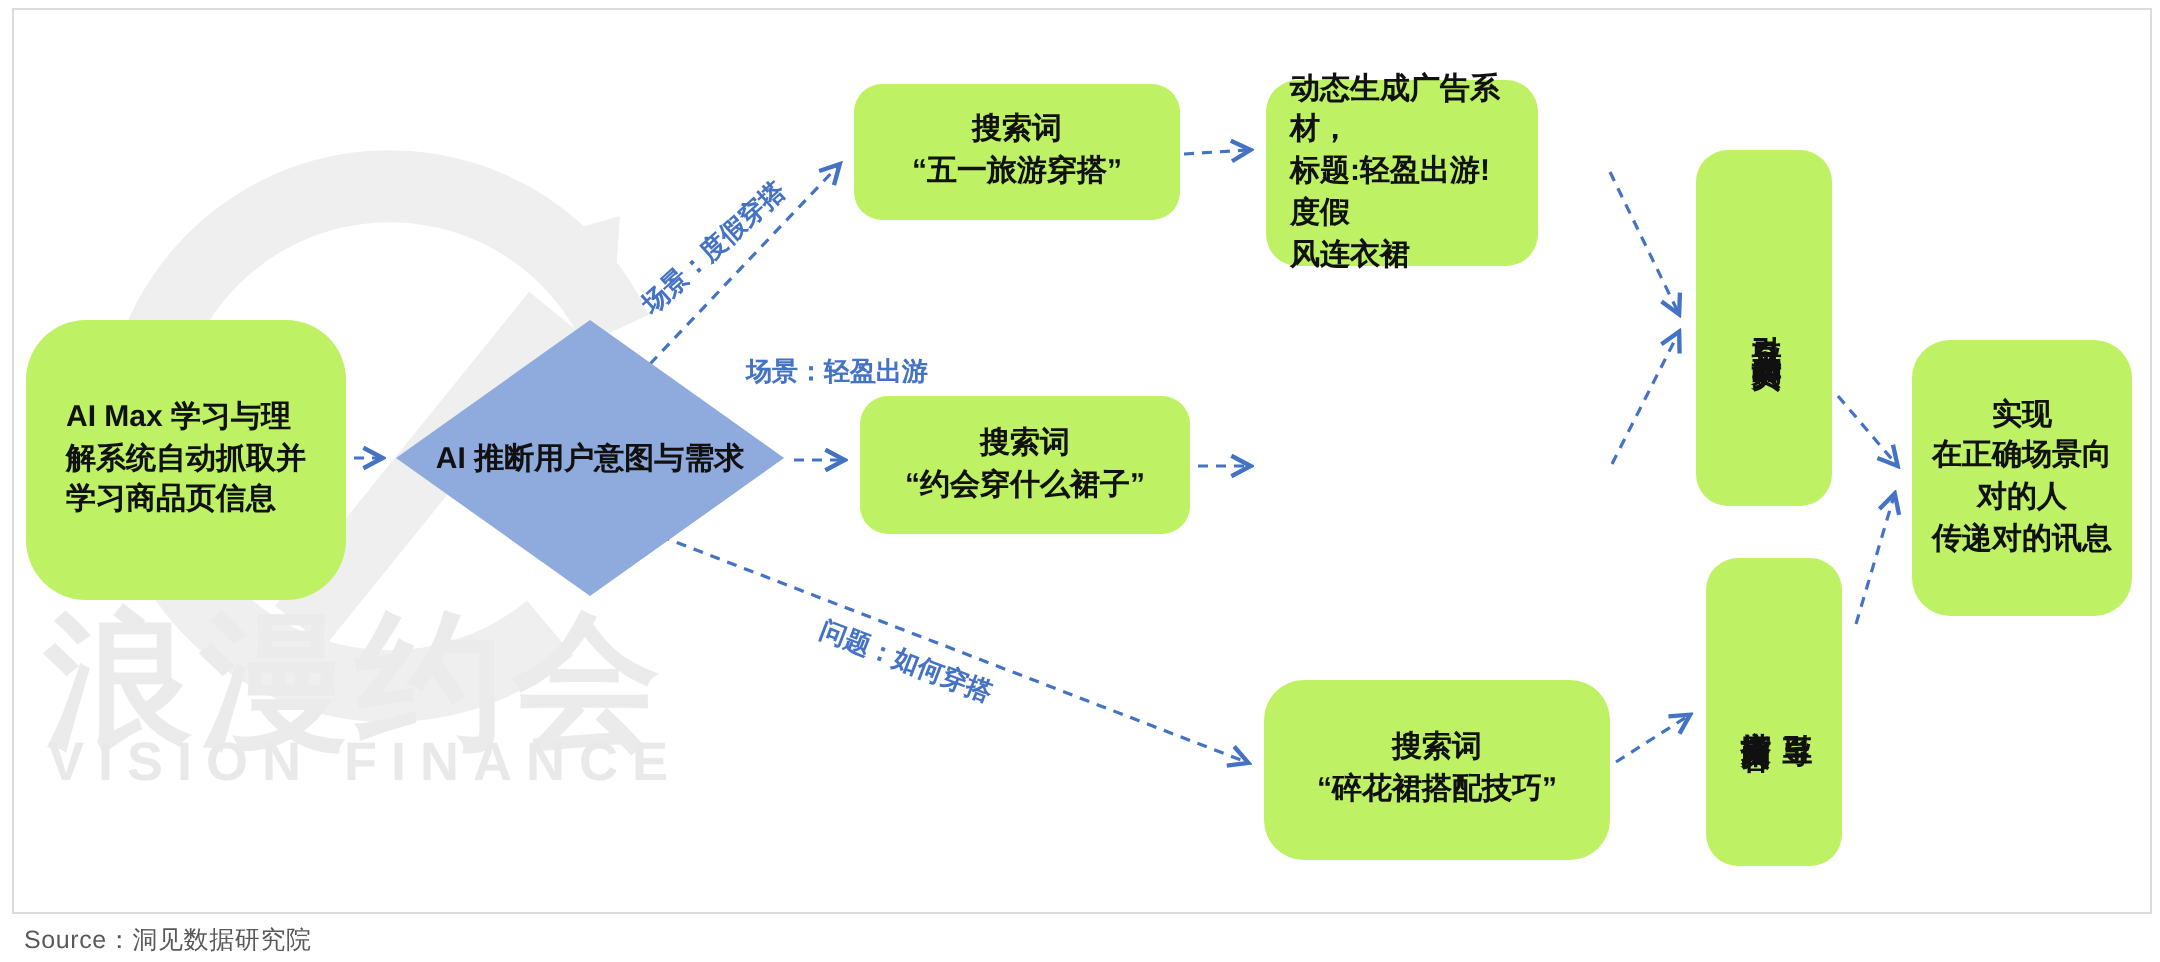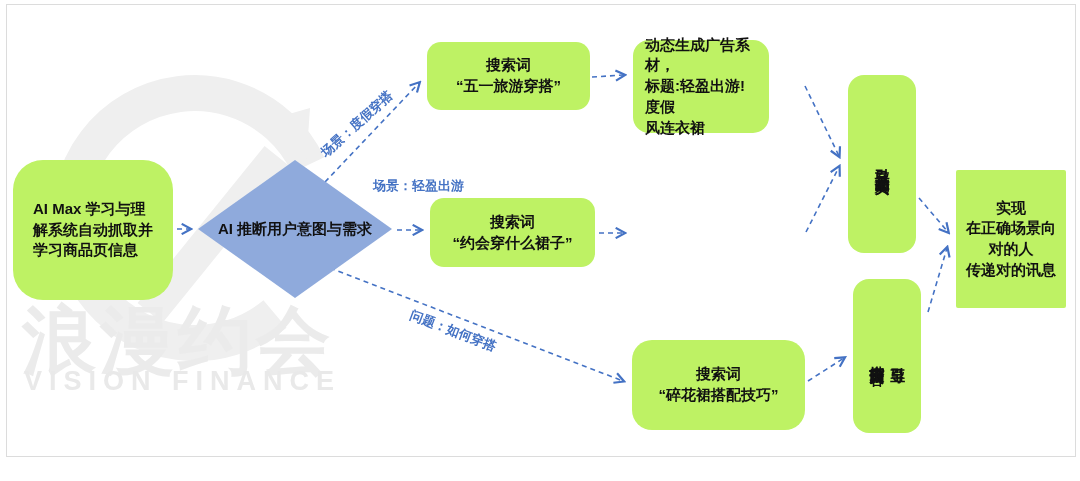--- a/index.html
+++ b/index.html
@@ -36,21 +36,21 @@
     display:flex; align-items:center; justify-content:center;
     font-weight:700; font-size:15px; color:#111; white-space:nowrap;
   }
   .sbox1 { left:427px; top:42px;  width:163px; height:68px; border-radius:14px; }
   .abox1 { left:633px; top:40px;  width:136px; height:93px; border-radius:16px; text-align:left; padding:0 12px; }
   .sbox2 { left:430px; top:198px; width:165px; height:69px; border-radius:14px; }
   .abox2 { left:633px; top:192px; width:170px; height:93px; border-radius:16px; text-align:left; padding:0 12px; }
   .sbox3 { left:632px; top:340px; width:173px; height:90px; border-radius:20px; }
   .vbox1 { left:848px; top:75px;  width:68px; height:178px; border-radius:16px; writing-mode:vertical-rl; letter-spacing:2px; }
   .vbox2 { left:853px; top:279px; width:68px; height:154px; border-radius:16px; writing-mode:vertical-rl; letter-spacing:1px; }
-  .final { left:956px; top:170px; width:110px; height:138px; border-radius:2px; }
+  .final { left:956px; top:170px; width:110px; height:138px; border-radius:19px; }
   
   .edge-label {
     position:absolute; color:#4472c4; font-weight:700; font-size:13px; white-space:nowrap;
   }
   .lbl-vacation { left:357px; top:124px; transform:translate(-50%,-50%) rotate(-42deg); }
   .lbl-date     { left:373px; top:177px; }
   .lbl-question { left:453px; top:331px; transform:translate(-50%,-50%) rotate(21deg); }
   .arrows { position:absolute; left:0; top:0; }
   .source {
     position:absolute; left:12px; top:462px; font-size:12.5px; color:#595959; letter-spacing:.3px;
@@ -109,13 +109,14 @@
 穿搭指南内容页</div>
   <div class="node final">实现
 在正确场景向
 对的人
 传递对的讯息</div>
 
   <div class="edge-label lbl-vacation">场景：度假穿搭</div>
   <div class="edge-label lbl-date">场景：轻盈出游</div>
   <div class="edge-label lbl-question">问题：如何穿搭</div>
 
+  <div class="source">Source：洞见数据研究院</div>
 </div>
 
 </body></html>

